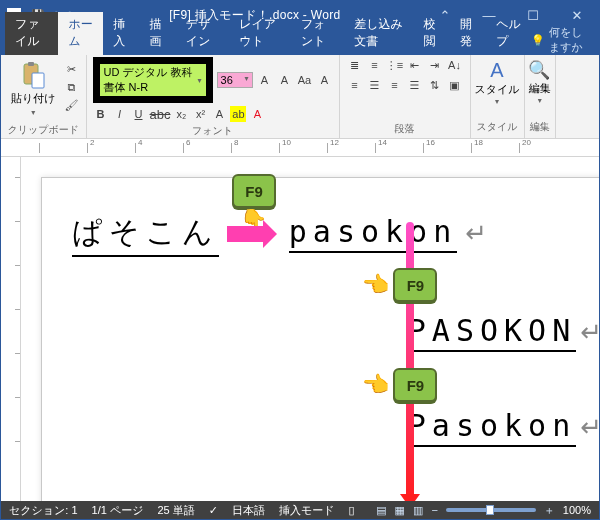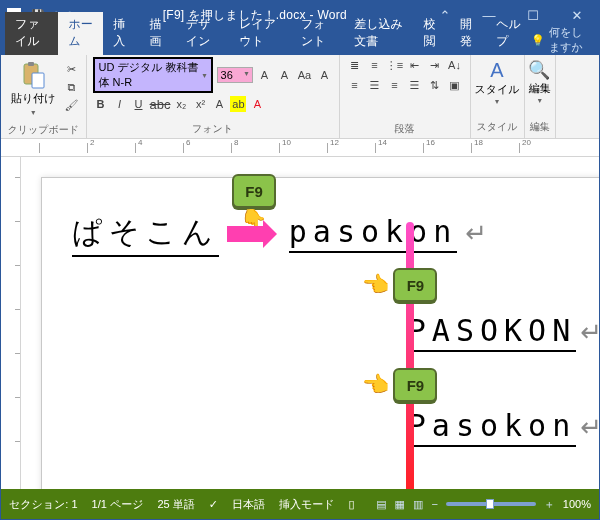--- a/index.html
+++ b/index.html
@@ -18,21 +18,21 @@
   .tab.file{background:#404040;}
   .tab.active{background:#f3f3f3;color:#2b579a;}
   .tell{margin-left:auto;display:flex;align-items:center;gap:4px;padding-right:10px;color:#cfe0f4;font-size:11px;}
   .ribbon{background:#f3f3f3;border-bottom:1px solid #d4d4d4;height:84px;display:flex;}
   .group{border-right:1px solid #d4d4d4;display:flex;flex-direction:column;padding:2px 6px;}
   .group-label{font-size:10px;color:#666;text-align:center;margin-top:auto;padding-top:2px;}
   .big-btn{display:flex;flex-direction:column;align-items:center;justify-content:center;padding:4px 4px;gap:2px;}
   .paste-ico{width:26px;height:28px;display:block;}
   .cut-copy{display:flex;flex-direction:column;gap:2px;padding-top:4px;font-size:11px;}
   .font-row{display:flex;align-items:center;gap:4px;margin-bottom:3px;}
-  .font-name{border:2px solid #000000;background:#c4b5fd;padding:1px 4px;width:120px;font-size:11px;display:flex;justify-content:space-between;align-items:center;}
+  .font-name{border:7px solid #000000;background:#bef264;padding:1px 4px;width:120px;font-size:11px;display:flex;justify-content:space-between;align-items:center;}
   .font-size{border:1px solid #ababab;background:#f9a8d4;padding:1px 3px;width:36px;font-size:11px;display:flex;justify-content:space-between;}
   .btn-row{display:flex;gap:3px;align-items:center;}
   .rb{min-width:16px;height:16px;display:flex;align-items:center;justify-content:center;color:#444;font-size:11px;}
   .bold{font-weight:bold;}
   .ital{font-style:italic;}
   .under{text-decoration:underline;}
   .strike{text-decoration:line-through;}
   .caret{font-size:8px;color:#666;}
   .para-grid{display:grid;grid-template-columns:repeat(6,18px);grid-template-rows:18px 18px;gap:2px;}
   .para-grid .rb{border:none;}
@@ -52,42 +52,42 @@
   .row{display:flex;align-items:baseline;margin-bottom:24px;}
   .row1{gap:4px;}
   .col2{margin-left:auto;}
   .f9key{display:inline-flex;align-items:center;justify-content:center;width:44px;height:34px;background:#8bc34a;border:2px solid #556b2f;border-radius:6px;box-shadow:0 2px 0 #556b2f;color:#2b3a10;font-weight:bold;font-size:15px;}
   .hand{font-size:22px;}
   .pinkarrow{width:36px;height:16px;background:#ff3fb0;position:relative;margin:0 4px;}
   .pinkarrow::after{content:"";position:absolute;right:-14px;top:-6px;border-left:14px solid #ff3fb0;border-top:14px solid transparent;border-bottom:14px solid transparent;}
   .vert-line{position:absolute;top:44px;left:364px;width:8px;height:280px;background:linear-gradient(#ff4fc9,#ff1e1e);border-radius:4px;}
   .vert-line::after{content:"";position:absolute;bottom:-6px;left:-6px;border-top:14px solid #ff1e1e;border-left:10px solid transparent;border-right:10px solid transparent;}
   .key-float{position:absolute;display:flex;align-items:center;gap:4px;}
-  .statusbar{height:30px;background:#4d7c0f;color:#fff;display:flex;align-items:center;font-size:11px;padding:0 8px;gap:14px;}
+  .statusbar{height:18px;background:#404040;color:#fff;display:flex;align-items:center;font-size:11px;padding:0 8px;gap:14px;}
   .sb-right{margin-left:auto;display:flex;align-items:center;gap:8px;}
   .sb-btn{color:#cfe0f4;}
   .zoom-slider{width:90px;height:4px;background:#7ea0cf;position:relative;border-radius:2px;}
   .zoom-slider .thumb{position:absolute;left:45%;top:-3px;width:8px;height:10px;background:#fff;border:1px solid #7ea0cf;}
   svg{display:block;}
 </style>
 </head>
 <body>
 
 <div class="win">
   <div class="titlebar">
     <div class="tb-left">
       <div class="tb-icon">W</div>
       <div class="qat">
         <span>💾</span>
         <span>↶</span>
         <span>↷</span>
         <span>▾</span>
       </div>
     </div>
-    <div class="title">[F9] を押しました！.docx - Word</div>
+    <div class="title">[F9] 挿入モード！.docx - Word</div>
     <div class="wc">
       <div>⌃</div>
       <div>—</div>
       <div>☐</div>
       <div class="close">✕</div>
     </div>
   </div>
 
   <div class="ribbon-tabs">
     <div class="tab file">ファイル</div>

